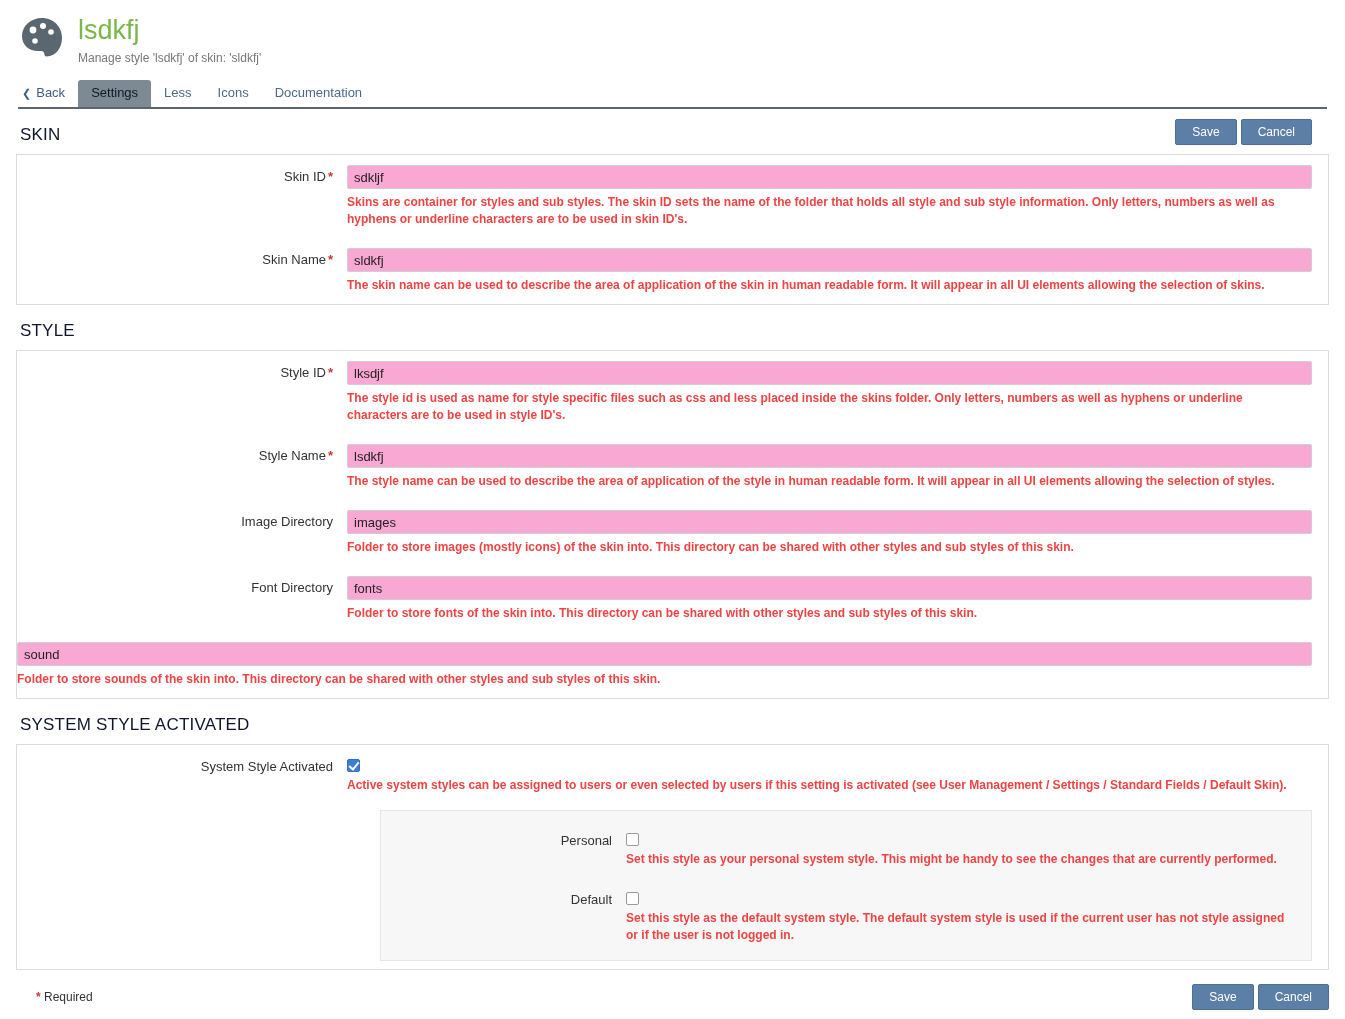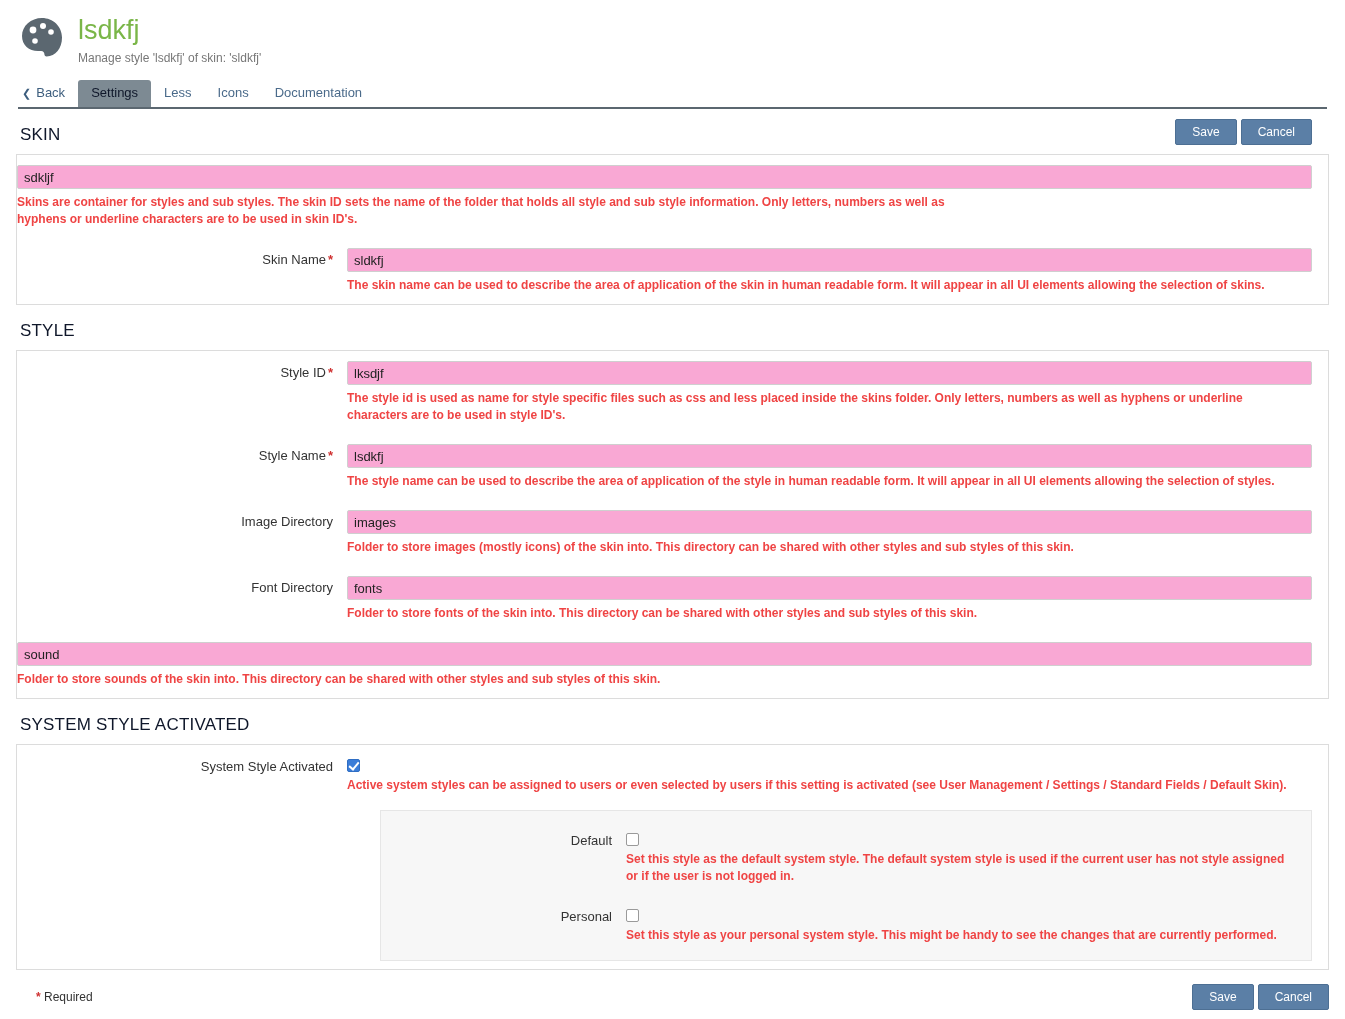--- a/index.html
+++ b/index.html
@@ -245,20 +245,23 @@
 
 <div class="section-title">SKIN</div>
 
 <div class="panel">
   <div class="toolbar-right toolbar-skin btn-group">
     <button class="btn">Save</button>
     <button class="btn">Cancel</button>
   </div>
 
   <div class="row">
+    <div class="row-label">
+      <span>Skin ID</span><span class="req">*</span>
+    </div>
     <div class="row-field">
       <input type="text" value="sdkljf" style="">
       <div class="hint">Skins are container for styles and sub styles. The skin ID sets the name of the folder that holds all style and sub style information. Only letters, numbers as well as hyphens or underline characters are to be used in skin ID's.</div>
     </div>
   </div>
 
   <div class="row">
     <div class="row-label">
       <span>Skin Name</span><span class="req">*</span>
     </div>
@@ -321,35 +324,35 @@
 <div class="panel">
   <div class="row">
     <div class="row-label">System Style Activated</div>
     <div class="row-field">
       <input type="checkbox" class="cb" checked="" style="">
       <div class="hint wide">Active system styles can be assigned to users or even selected by users if this setting is activated (see User Management / Settings / Standard Fields / Default Skin).</div>
     </div>
   </div>
 
   <div class="subgroup">
+    <div class="row">
+      <div class="row-label">Personal</div>
+      <div class="row-field">
+        <input type="checkbox" class="cb" style="">
+        <div class="hint">Set this style as your personal system style. This might be handy to see the changes that are currently performed.</div>
+      </div>
+    </div>
+
     <div class="row">
       <div class="row-label">Default</div>
       <div class="row-field">
         <input type="checkbox" class="cb" style="">
         <div class="hint">Set this style as the default system style. The default system style is used if the current user has not style assigned or if the user is not logged in.</div>
       </div>
     </div>
-
-    <div class="row">
-      <div class="row-label">Personal</div>
-      <div class="row-field">
-        <input type="checkbox" class="cb" style="">
-        <div class="hint">Set this style as your personal system style. This might be handy to see the changes that are currently performed.</div>
-      </div>
-    </div>
   </div>
   <div class="spacer-8"></div>
 </div>
 
 <div class="footer">
   <div class="required-note">
     <span class="star">*</span>
     <span>Required</span>
   </div>
   <div class="btn-group">

